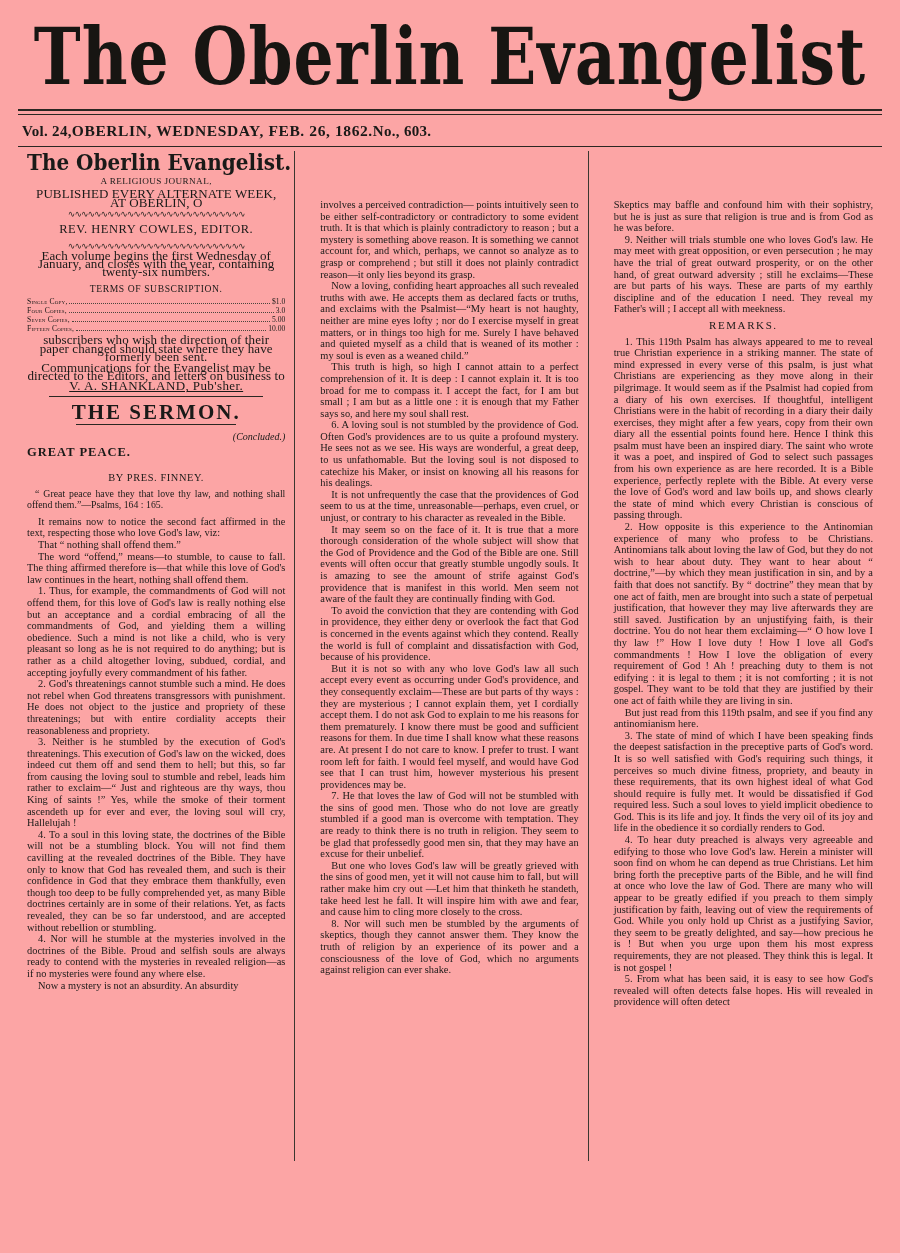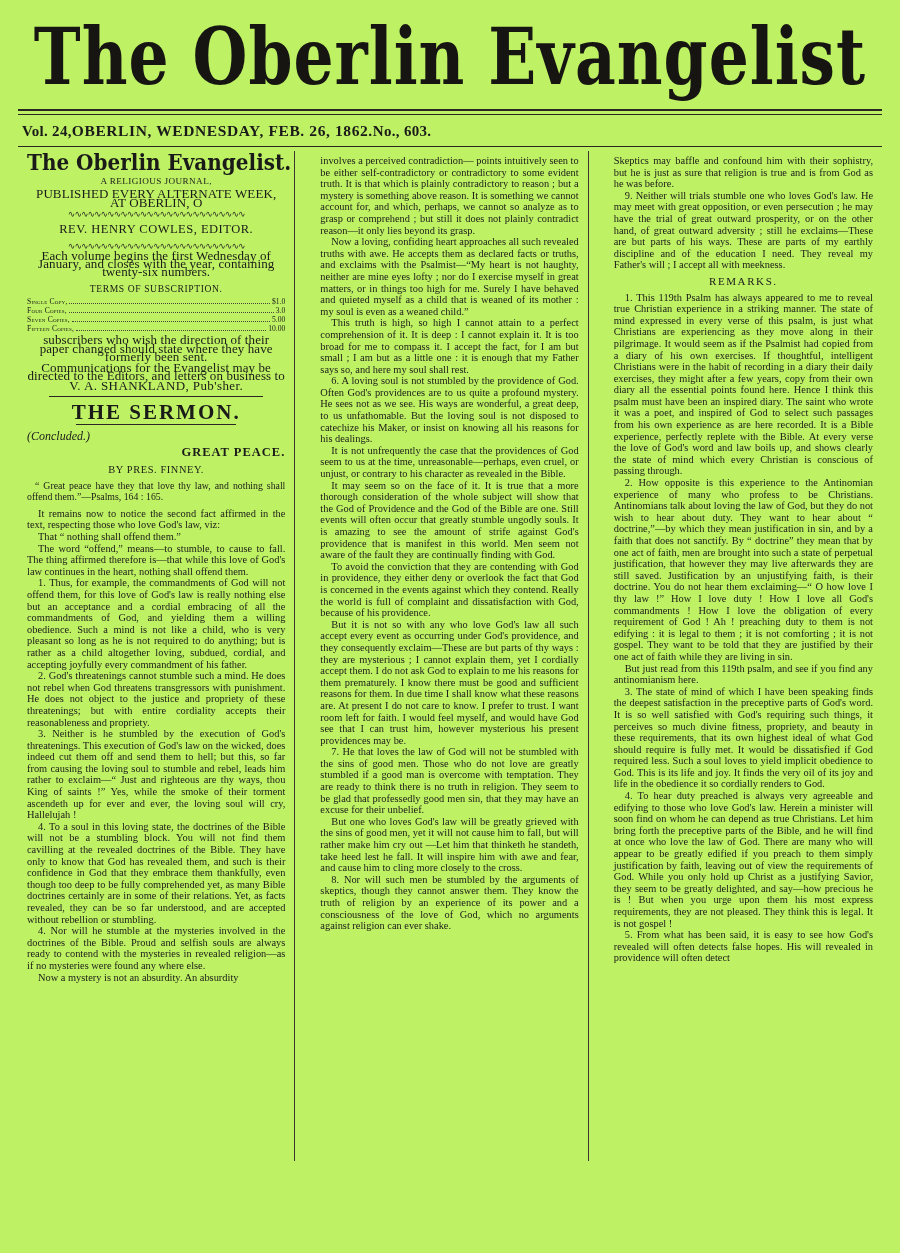--- a/index.html
+++ b/index.html
@@ -8,21 +8,21 @@
     background:#fdfcf7;
     font-family:"Liberation Serif", serif;
     color:#1a1a18;
     overflow:hidden;
   }
   .page{
     position:relative;
     width:900px;height:1253px;
     box-sizing:border-box;
     padding:10px 18px 6px 18px;
-    background:#bef264;
+    background:#fca5a5;
   }
   
   .masthead{
     text-align:center;
     font-family:"DejaVu Serif", serif;
     font-weight:bold;
     font-size:63px;
     letter-spacing:1px;
     line-height:1.0;
     padding-top:6px;
@@ -61,21 +61,21 @@
     box-sizing:border-box;
     padding:4px 9px 0 9px;
     font-size:10.4px;
     line-height:11.6px;
     text-align:justify;
     overflow:hidden;
   }
   .col.c1{border-right:1px solid #3b3730;}
   .col.c2{border-right:1px solid #3b3730;}
   p{margin:0 0 0 0;text-indent:11px;}
-  p.noind{text-indent:0;}
+  p.noind{text-indent:0;margin-top:44px;}
 
   
   .flagmini{
     text-align:center;
     font-family:"DejaVu Serif", serif;
     font-weight:bold;
     font-size:20px;
     transform:scaleY(1.15);
     margin:2px 0 7px 0;
     white-space:nowrap;
@@ -103,23 +103,23 @@
   .terms .row .dots{flex:1;border-bottom:1px dotted #4a463e;margin:0 2px 2px 2px;}
   .sermon-title{
     text-align:center;
     font-size:21px;
     font-variant:small-caps;
     letter-spacing:2px;
     margin:10px 0 2px 0;
     font-weight:bold;
   }
   .rule-mid{border-top:1px solid #2a2722;width:62%;margin:6px auto 6px auto;}
-  .concl{text-align:left;font-size:12px;font-style:italic;margin:3px 0;}
-  .greatpeace{text-align:right;font-size:12.5px;font-weight:bold;letter-spacing:1px;margin:4px 0 3px 0;}
-  .byline{text-align:center;font-size:10.4px;letter-spacing:.6px;margin:5px 0 6px 0;}
+  .concl{text-align:right;font-size:10px;font-style:italic;margin:3px 0;}
+  .greatpeace{text-align:left;font-size:12.5px;font-weight:bold;letter-spacing:1px;margin:4px 0 3px 0;}
+  .byline{text-align:center;font-size:10.4px;letter-spacing:.6px;margin:13px 0 6px 0;}
   .epigraph{font-size:9.8px;line-height:10.8px;text-align:justify;margin:4px 0 5px 0;text-indent:8px;}
   .hdr-remarks{text-align:center;font-size:11px;letter-spacing:1.6px;font-variant:small-caps;margin:5px 0 4px 0;}
   .hair{height:1px;background:#2a2722;margin:5px 22px;}
 </style>
 </head>
 <body>
 
 <div class="page">
 
   <div class="masthead">The Oberlin Evangelist</div>
@@ -164,21 +164,21 @@
           <span>5.00</span>
         </div>
         <div class="row">
           <span class="lbl">Fifteen Copies,</span>
           <span class="dots"></span>
           <span>10.00</span>
         </div>
       </div>
       <div class="tiny" style="margin-top:3px;">subscribers who wish the direction of their paper changed should state where they have formerly been sent.</div>
       <div class="tiny" style="margin-top:2px;">Communications for the Evangelist may be directed to the Editors, and letters on business to</div>
-      <div class="tiny" style="margin-top:2px;letter-spacing:.4px;">V. A. SHANKLAND, Pub'sher.</div>
+      <div class="tiny" style="margin-top:2px;letter-spacing:.4px;text-decoration:underline;">V. A. SHANKLAND, Pub'sher.</div>
 
       <div class="hair"></div>
 
       <div class="sermon-title">THE SERMON.</div>
       <div class="rule-mid"></div>
       <div class="concl">(Concluded.)</div>
       <div class="greatpeace">GREAT PEACE.</div>
       <div class="byline">BY PRES. FINNEY.</div>
       <div class="epigraph">“ Great peace have they that love thy law, and nothing shall offend them.”—Psalms, 164 : 165.</div>
 

